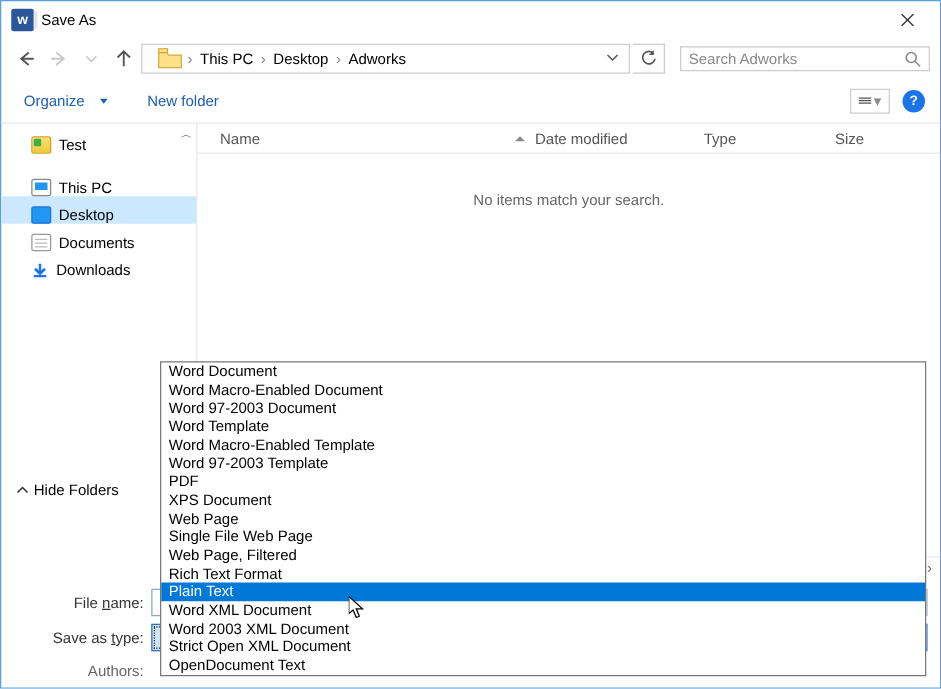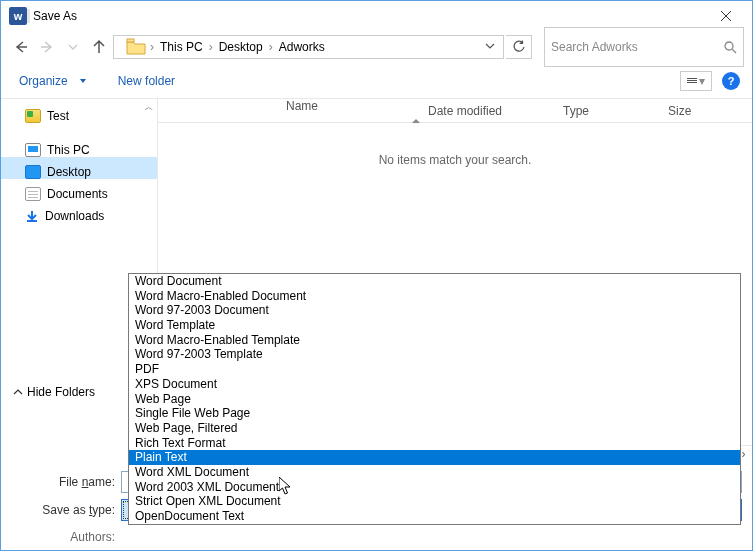--- a/index.html
+++ b/index.html
@@ -17,57 +17,57 @@
   .nav-btn { width: 24px; height: 24px; display: inline-flex; align-items: center; justify-content: center; border: 1px solid transparent; border-radius:2px;}
   .nav-btn.disabled svg { stroke: #c0c0c0; }
   .nav-btn svg { stroke: #555; }
   .folder-icon { width: 20px; height: 18px; margin: 0 2px 0 8px; }
   .breadcrumb { flex: 1; border: 1px solid #ccc; height: 24px; display: flex; align-items: center; padding: 0 4px; margin-left: 0; }
   .breadcrumb .seg { padding: 0 4px; }
   .breadarrow { color:#888; padding:0 2px;}
   .breadcrumb .spacer { flex: 1; }
   .breadcrumb .drop { color:#555; padding:0 4px;}
   .refresh-btn { width:26px; height:24px; border:1px solid #ccc; border-left:none; display:inline-flex; align-items:center; justify-content:center; margin-right:10px;}
-  .searchbox { width: 200px; height: 40px; border: 1px solid #ccc; display: flex; align-items: center; padding: 0 6px; color:#888; }
+  .searchbox { width: 200px; height: 20px; border: 1px solid #ccc; display: flex; align-items: center; padding: 0 6px; color:#888; }
   .searchbox .sp { flex:1; }
   
   .toolbar { height: 36px; display: flex; align-items: center; padding: 0 12px; border-bottom: 1px solid #e8e8e8; }
   .org { color:#1a5fb4; display:flex; align-items:center; gap:12px; padding:4px 6px;}
   .newfolder { color:#1a5fb4; padding:4px 6px; margin-left:20px;}
   .toolbar .right { margin-left:auto; display:flex; align-items:center; gap:10px;}
   .viewbtn { border:1px solid #ccc; padding:2px 6px; display:flex; align-items:center; gap:2px;}
   .viewbtn .lines { display:inline-block;}
   .viewbtn .lines span{ display:block; width:10px; height:1px; background:#555; margin:1px 0;}
   .help { width:18px; height:18px; border-radius:50%; background:#1a73e8; color:#fff; display:inline-flex; align-items:center; justify-content:center; font-weight:bold; font-size:11px;}
   
   .body { flex:1; display:flex; min-height:0; }
   .tree { width:156px; border-right:none; overflow:hidden; position:relative;}
   .tree-inner { padding-top:2px;}
   .tree-item { height:22px; display:flex; align-items:flex-end; padding-left:24px; gap:6px; font-size:12px; }
   .tree-item.sel { background:#cce8ff; }
   .tree .sbar { position:absolute; right:0; top:0; bottom:0; width:16px; display:flex; flex-direction:column; align-items:center; justify-content:space-between; padding:2px 0;}
   .tree .sbar span { color:#666; font-size:9px;}
   .content { flex:1; border-left:1px solid #e8e8e8; display:flex; flex-direction:column; }
   .cols { height:24px; display:flex; align-items:center; border-bottom:1px solid #e8e8e8; color:#555; }
-  .cols .c1{ width:270px; padding-left:18px; display:flex; align-items:center; gap:6px;flex-direction:column;} 
+  .cols .c1{ width:270px; padding-left:18px; display:flex; align-items:center; gap:6px;} 
   .cols .c2{ width:135px;} .cols .c3{ width:105px;} .cols .c4{ flex:1;}
   .list { flex:1; display:flex; align-items:flex-start; justify-content:center; padding-top:30px; color:#666; position:relative;}
   .hscroll { height:17px; border-top:1px solid #e8e8e8; display:flex; align-items:center;}
   .hscroll .ar{ width:17px; text-align:center; color:#666;}
   .hscroll .track{ flex:1;}
   
   .formrow { display:flex; align-items:center; padding:3px 10px 3px 0; }
   .formrow .lbl { width:120px; text-align:right; padding-right:6px; color:#333;}
   .formrow .lbl u { text-decoration: underline; }
   .fn-input { flex:1; border:1px solid #8ea6c2; height:22px; padding:0 6px; display:flex; align-items:center; justify-content:space-between;}
   .type-sel { flex:1; border:1px solid #2a6fc9; background:#cde6f7; height:22px; padding:0 6px; display:flex; align-items:center; justify-content:space-between; outline:1px dotted #333; outline-offset:-3px;}
   .authrow { display:flex; align-items:flex-start; padding:6px 10px 6px 0;}
   .authrow .lbl { width:120px; text-align:right; padding-right:6px; color:#666;}
   
-  .dropdown { position:absolute; left:127px; right:11px; top:272px; background:#fff; border:1px solid #787878; z-index:10; }
+  .dropdown { position:absolute; left:127px; right:11px; top:288px; background:#fff; border:1px solid #787878; z-index:10; }
   .dropdown .opt { padding:0 6px; height:14.7px; line-height:14.7px; font-size:12px; white-space:nowrap;}
   .dropdown .opt.hl { background:#0078d7; color:#fff; }
   .cursor { position:absolute; pointer-events:none; z-index:20;}
   
   .hidefolders { position:absolute; left:12px; top:384px; display:flex; align-items:center; gap:4px;}
   
   .ico { width:16px; height:14px; display:inline-block; border-radius:2px; }
   .ico.test { background: linear-gradient(#f7e07a,#f0c936); border:1px solid #d0a020; position:relative;}
   .ico.test::after{content:"";position:absolute;left:1px;top:1px;width:6px;height:6px;background:#3cb043;border-radius:1px;}
   .ico.pc { background:#fff; border:1px solid #888; position:relative;}

